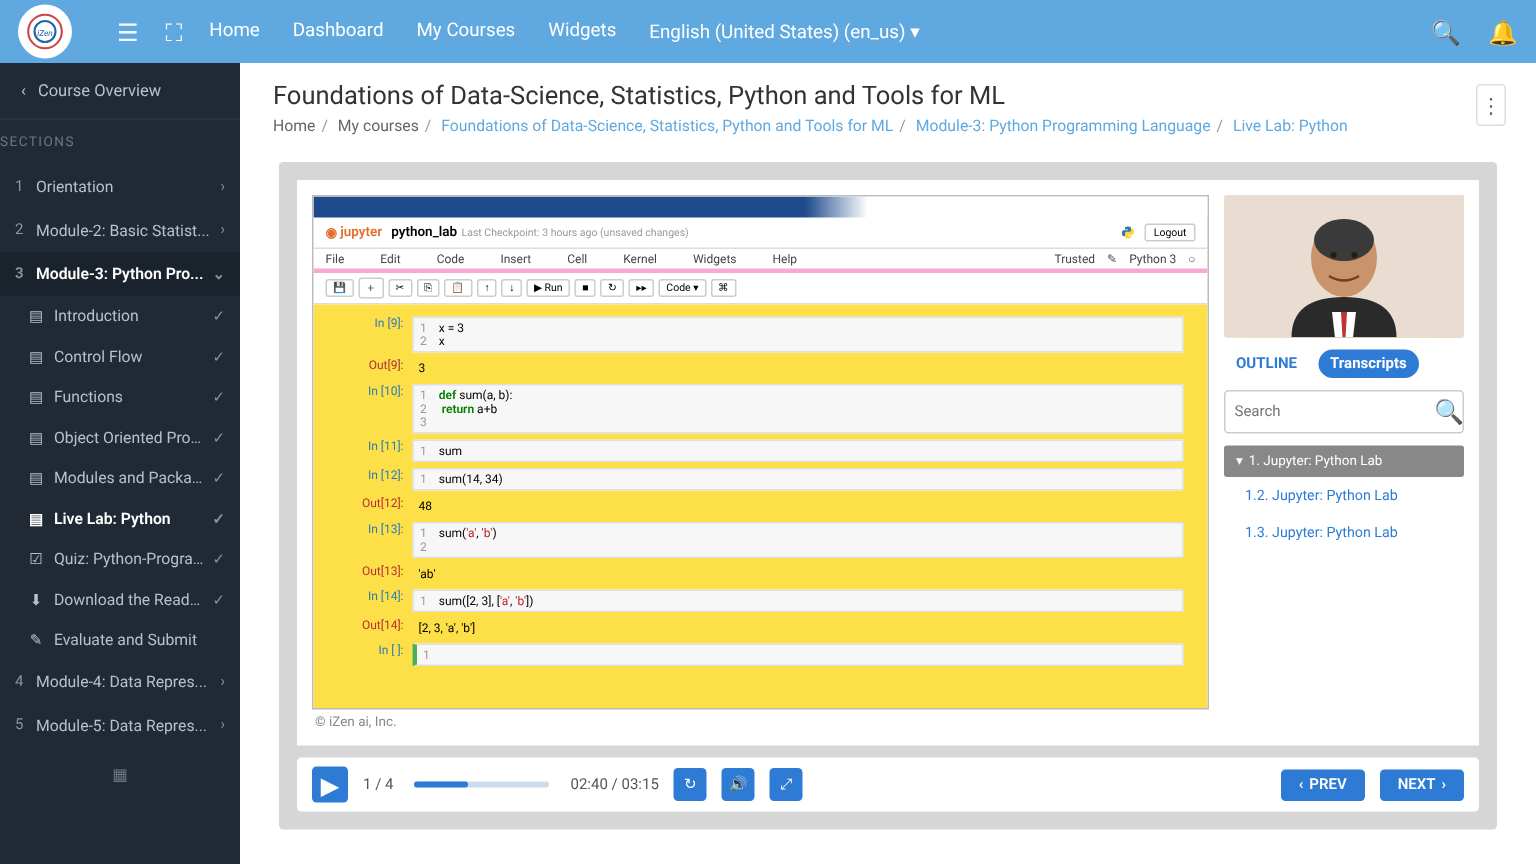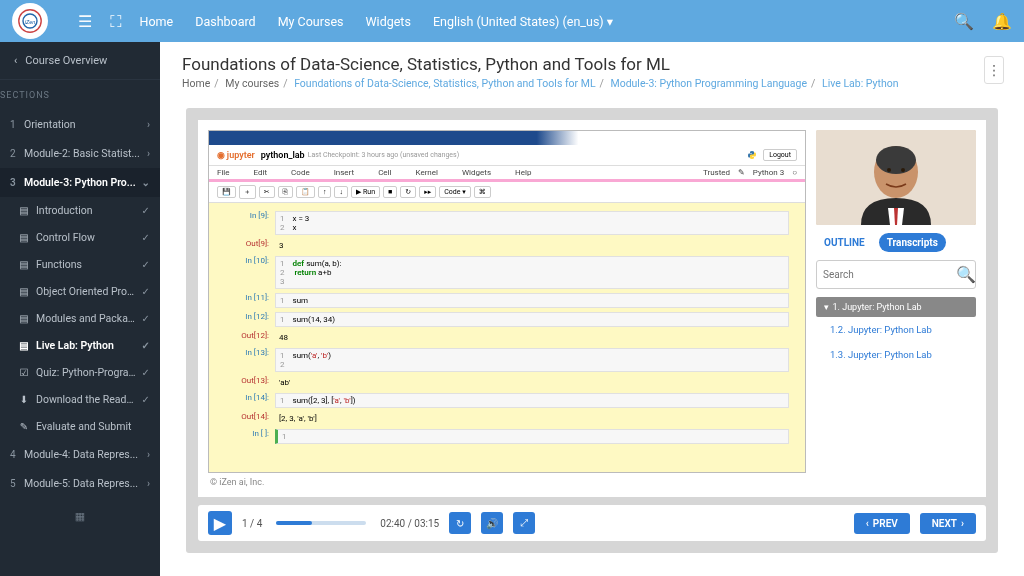--- a/index.html
+++ b/index.html
@@ -42,21 +42,21 @@
 .jf-logo{color:#e46e2e;font-size:9px;font-weight:600;margin-right:6px;display:flex;align-items:center;gap:2px}
 .jf-title{font-weight:600;font-size:9px}
 .jf-meta{color:#999;font-size:7px;margin-left:3px}
 .jf-header-right{margin-left:auto;display:flex;align-items:center;gap:6px}
 .jf-py{width:10px;height:10px}
 .jf-logout{border:1px solid #ccc;padding:1px 5px;font-size:7px;border-radius:2px}
 .jf-menu{padding:2px 8px;display:flex;gap:24px;font-size:8px;color:#444;border-bottom:3px solid #f9a8d4}
 .jf-menu-right{margin-left:auto;display:flex;gap:8px;align-items:center}
 .jf-toolbar{padding:3px 8px;display:flex;gap:3px;border-bottom:1px solid #ddd;align-items:center}
 .jf-tb{border:1px solid #ccc;padding:1px 4px;font-size:7px;border-radius:2px;background:#fff}
-.jf-cells{flex:1;padding:8px 16px;overflow-y:auto;background:#fef9c3}
+.jf-cells{flex:1;padding:8px 16px;overflow-y:auto;background:#fde047}
 .cell{margin-bottom:4px;display:flex;font-family:Menlo,Monaco,monospace;font-size:8px}
 .cell-prompt{width:50px;text-align:right;padding-right:6px;color:#2e7bb5}
 .cell-prompt.out{color:#b53030}
 .cell-body{flex:1;border:1px solid #e0e0e0;padding:2px 4px;background:#f7f7f7}
 .cell-body.plain{border:none;background:none}
 .ln{color:#999;margin-right:8px}
 .kw{color:#008000;font-weight:600}
 .str{color:#b22}
 .cell.active .cell-body{border-left:3px solid #4caf50}
 .copyright{font-size:9px;color:#888;padding:4px 2px 0}

